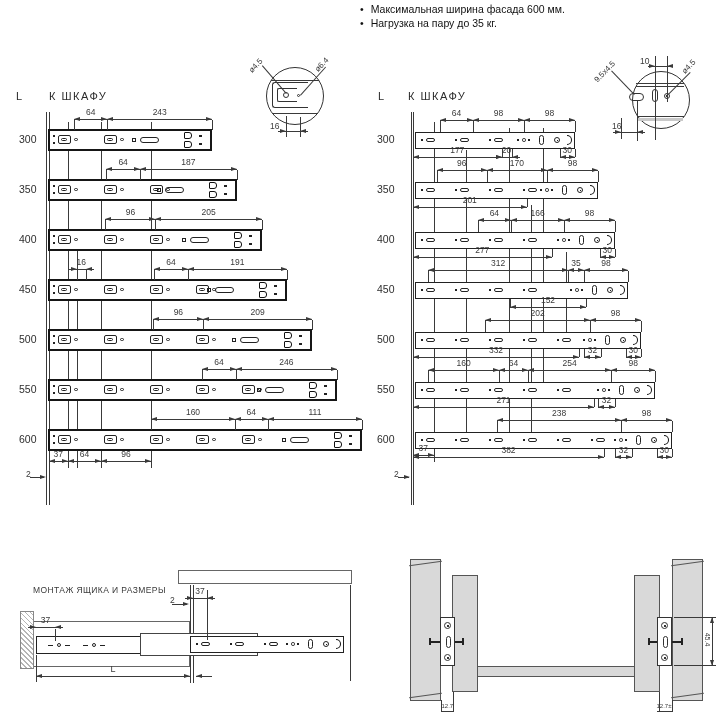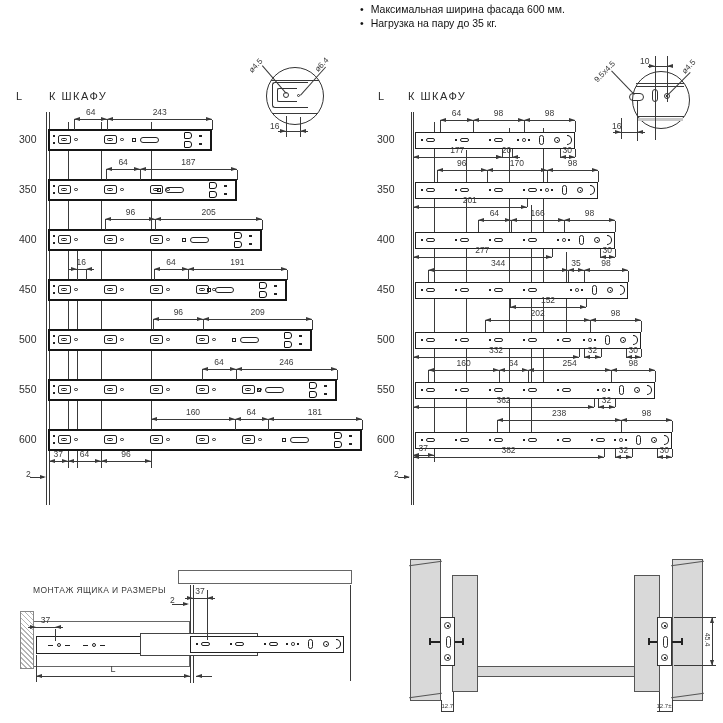--- a/index.html
+++ b/index.html
@@ -279,21 +279,21 @@
     <div style="position: absolute; left: 234.6px; top: 420px; width: 0.9px; height: 10px; background: rgb(58, 58, 58);"></div>
     <div style="position: absolute; left: 234.6px; top: 419px; width: 33.28px; height: 1px; background: rgb(58, 58, 58);"></div>
     <div style="position: absolute; top: 417.3px; width: 0px; height: 0px; border-top: 2.2px solid transparent; border-right: 6px solid rgb(58, 58, 58); border-bottom: 2.2px solid transparent; border-left: none; border-image: initial; left: 234.6px;"></div>
     <div style="position: absolute; top: 417.3px; width: 0px; height: 0px; border-top: 2.2px solid transparent; border-right: none; border-bottom: 2.2px solid transparent; border-left: 6px solid rgb(58, 58, 58); border-image: initial; left: 261.88px;"></div>
     <div class="txt" style="position: absolute; left: 251.24px; top: 408px; font-size: 8.5px; line-height: 1; white-space: nowrap; color: rgb(58, 58, 58); transform: translateX(-50%);">64</div>
     <div style="position: absolute; left: 234.6px; top: 420px; width: 0.9px; height: 10px; background: rgb(58, 58, 58);"></div>
     <div style="position: absolute; left: 267.88px; top: 420px; width: 0.9px; height: 10px; background: rgb(58, 58, 58);"></div>
     <div style="position: absolute; left: 267.88px; top: 419px; width: 94.12px; height: 1px; background: rgb(58, 58, 58);"></div>
     <div style="position: absolute; top: 417.3px; width: 0px; height: 0px; border-top: 2.2px solid transparent; border-right: 6px solid rgb(58, 58, 58); border-bottom: 2.2px solid transparent; border-left: none; border-image: initial; left: 267.88px;"></div>
     <div style="position: absolute; top: 417.3px; width: 0px; height: 0px; border-top: 2.2px solid transparent; border-right: none; border-bottom: 2.2px solid transparent; border-left: 6px solid rgb(58, 58, 58); border-image: initial; left: 356px;"></div>
-    <div class="txt" style="position: absolute; left: 314.94px; top: 408px; font-size: 8.5px; line-height: 1; white-space: nowrap; color: rgb(58, 58, 58); transform: translateX(-50%);">181</div>
+    <div class="txt" style="position: absolute; left: 314.94px; top: 408px; font-size: 8.5px; line-height: 1; white-space: nowrap; color: rgb(58, 58, 58); transform: translateX(-50%);">111</div>
     <div style="position: absolute; left: 267.88px; top: 420px; width: 0.9px; height: 10px; background: rgb(58, 58, 58);"></div>
     <div style="position: absolute; left: 362px; top: 420px; width: 0.9px; height: 10px; background: rgb(58, 58, 58);"></div>
     <div style="position: absolute; left: 48.5px; top: 461px; width: 19.3px; height: 1px; background: rgb(58, 58, 58);"></div>
     <div style="position: absolute; top: 459.3px; width: 0px; height: 0px; border-top: 2.2px solid transparent; border-right: 6px solid rgb(58, 58, 58); border-bottom: 2.2px solid transparent; border-left: none; border-image: initial; left: 48.5px;"></div>
     <div style="position: absolute; top: 459.3px; width: 0px; height: 0px; border-top: 2.2px solid transparent; border-right: none; border-bottom: 2.2px solid transparent; border-left: 6px solid rgb(58, 58, 58); border-image: initial; left: 61.8px;"></div>
     <div class="txt" style="position: absolute; left: 58.15px; top: 450px; font-size: 8.5px; line-height: 1; white-space: nowrap; color: rgb(58, 58, 58); transform: translateX(-50%);">37</div>
     <div style="position: absolute; left: 48.5px; top: 462px; width: 0.9px; height: 6px; background: rgb(58, 58, 58);"></div>
     <div style="position: absolute; left: 67.8px; top: 462px; width: 0.9px; height: 6px; background: rgb(58, 58, 58);"></div>
     <div style="position: absolute; left: 67.8px; top: 461px; width: 33.2px; height: 1px; background: rgb(58, 58, 58);"></div>
     <div style="position: absolute; top: 459.3px; width: 0px; height: 0px; border-top: 2.2px solid transparent; border-right: 6px solid rgb(58, 58, 58); border-bottom: 2.2px solid transparent; border-left: none; border-image: initial; left: 67.8px;"></div>
@@ -474,21 +474,21 @@
       <div style="position: absolute; left: 159px; top: 5px; width: 3.5px; height: 3.5px; border: 1px solid rgb(34, 34, 34); border-radius: 50%;"></div>
       <div style="position: absolute; left: 165px; top: 6px; width: 2px; height: 2px; background: rgb(34, 34, 34);"></div>
       <div style="position: absolute; left: 176px; top: 2px; width: 4.5px; height: 9.5px; border: 1px solid rgb(34, 34, 34); border-radius: 2.5px;"></div>
       <div style="position: absolute; left: 191px; top: 4px; width: 6px; height: 6px; border: 1px solid rgb(34, 34, 34); border-radius: 50%;"></div>
       <div style="position: absolute; left: 193.5px; top: 6.5px; width: 1.8px; height: 1.8px; background: rgb(34, 34, 34);"></div>
       <div style="position: absolute; left: 203.5px; top: 1.5px; width: 5.5px; height: 10px; border-top: 1.2px solid rgb(17, 17, 17); border-right: 1.2px solid rgb(17, 17, 17); border-bottom: 1.2px solid rgb(17, 17, 17); border-left: none; border-image: initial; border-radius: 0px 5px 5px 0px;"></div>
     </div>
     <div style="position: absolute; left: 428px; top: 270px; width: 140.225px; height: 1px; background: rgb(58, 58, 58);"></div>
     <div style="position: absolute; top: 268.3px; width: 0px; height: 0px; border-top: 2.2px solid transparent; border-right: 6px solid rgb(58, 58, 58); border-bottom: 2.2px solid transparent; border-left: none; border-image: initial; left: 428px;"></div>
     <div style="position: absolute; top: 268.3px; width: 0px; height: 0px; border-top: 2.2px solid transparent; border-right: none; border-bottom: 2.2px solid transparent; border-left: 6px solid rgb(58, 58, 58); border-image: initial; left: 562.225px;"></div>
-    <div class="txt" style="position: absolute; left: 498.112px; top: 259px; font-size: 8.5px; line-height: 1; white-space: nowrap; color: rgb(58, 58, 58); transform: translateX(-50%);">344</div>
+    <div class="txt" style="position: absolute; left: 498.112px; top: 259px; font-size: 8.5px; line-height: 1; white-space: nowrap; color: rgb(58, 58, 58); transform: translateX(-50%);">312</div>
     <div style="position: absolute; left: 428px; top: 271px; width: 0.9px; height: 11px; background: rgb(58, 58, 58);"></div>
     <div style="position: absolute; left: 568.225px; top: 271px; width: 0.9px; height: 11px; background: rgb(58, 58, 58);"></div>
     <div style="position: absolute; left: 568.225px; top: 270px; width: 15.7303px; height: 1px; background: rgb(58, 58, 58);"></div>
     <div style="position: absolute; top: 268.3px; width: 0px; height: 0px; border-top: 2.2px solid transparent; border-right: 6px solid rgb(58, 58, 58); border-bottom: 2.2px solid transparent; border-left: none; border-image: initial; left: 568.225px;"></div>
     <div style="position: absolute; top: 268.3px; width: 0px; height: 0px; border-top: 2.2px solid transparent; border-right: none; border-bottom: 2.2px solid transparent; border-left: 6px solid rgb(58, 58, 58); border-image: initial; left: 577.955px;"></div>
     <div class="txt" style="position: absolute; left: 576.09px; top: 259px; font-size: 8.5px; line-height: 1; white-space: nowrap; color: rgb(58, 58, 58); transform: translateX(-50%);">35</div>
     <div style="position: absolute; left: 568.225px; top: 271px; width: 0.9px; height: 11px; background: rgb(58, 58, 58);"></div>
     <div style="position: absolute; left: 583.955px; top: 271px; width: 0.9px; height: 11px; background: rgb(58, 58, 58);"></div>
     <div style="position: absolute; left: 583.955px; top: 270px; width: 44.0449px; height: 1px; background: rgb(58, 58, 58);"></div>
     <div style="position: absolute; top: 268.3px; width: 0px; height: 0px; border-top: 2.2px solid transparent; border-right: 6px solid rgb(58, 58, 58); border-bottom: 2.2px solid transparent; border-left: none; border-image: initial; left: 583.955px;"></div>
@@ -592,21 +592,21 @@
     <div style="position: absolute; left: 611.38px; top: 371px; width: 0.9px; height: 11px; background: rgb(58, 58, 58);"></div>
     <div style="position: absolute; left: 611.38px; top: 370px; width: 43.6196px; height: 1px; background: rgb(58, 58, 58);"></div>
     <div style="position: absolute; top: 368.3px; width: 0px; height: 0px; border-top: 2.2px solid transparent; border-right: 6px solid rgb(58, 58, 58); border-bottom: 2.2px solid transparent; border-left: none; border-image: initial; left: 611.38px;"></div>
     <div style="position: absolute; top: 368.3px; width: 0px; height: 0px; border-top: 2.2px solid transparent; border-right: none; border-bottom: 2.2px solid transparent; border-left: 6px solid rgb(58, 58, 58); border-image: initial; left: 649px;"></div>
     <div class="txt" style="position: absolute; left: 633.19px; top: 359px; font-size: 8.5px; line-height: 1; white-space: nowrap; color: rgb(58, 58, 58); transform: translateX(-50%);">98</div>
     <div style="position: absolute; left: 611.38px; top: 371px; width: 0.9px; height: 11px; background: rgb(58, 58, 58);"></div>
     <div style="position: absolute; left: 655px; top: 371px; width: 0.9px; height: 11px; background: rgb(58, 58, 58);"></div>
     <div style="position: absolute; left: 413px; top: 407px; width: 181px; height: 1px; background: rgb(58, 58, 58);"></div>
     <div style="position: absolute; top: 405.3px; width: 0px; height: 0px; border-top: 2.2px solid transparent; border-right: 6px solid rgb(58, 58, 58); border-bottom: 2.2px solid transparent; border-left: none; border-image: initial; left: 413px;"></div>
     <div style="position: absolute; top: 405.3px; width: 0px; height: 0px; border-top: 2.2px solid transparent; border-right: none; border-bottom: 2.2px solid transparent; border-left: 6px solid rgb(58, 58, 58); border-image: initial; left: 588px;"></div>
-    <div class="txt" style="position: absolute; left: 503.5px; top: 396px; font-size: 8.5px; line-height: 1; white-space: nowrap; color: rgb(58, 58, 58); transform: translateX(-50%);">362</div>
+    <div class="txt" style="position: absolute; left: 503.5px; top: 396px; font-size: 8.5px; line-height: 1; white-space: nowrap; color: rgb(58, 58, 58); transform: translateX(-50%);">271</div>
     <div style="position: absolute; left: 413px; top: 399px; width: 0.9px; height: 8px; background: rgb(58, 58, 58);"></div>
     <div style="position: absolute; left: 594px; top: 399px; width: 0.9px; height: 8px; background: rgb(58, 58, 58);"></div>
     <div style="position: absolute; left: 598px; top: 407px; width: 17px; height: 1px; background: rgb(58, 58, 58);"></div>
     <div style="position: absolute; top: 405.3px; width: 0px; height: 0px; border-top: 2.2px solid transparent; border-right: 6px solid rgb(58, 58, 58); border-bottom: 2.2px solid transparent; border-left: none; border-image: initial; left: 598px;"></div>
     <div style="position: absolute; top: 405.3px; width: 0px; height: 0px; border-top: 2.2px solid transparent; border-right: none; border-bottom: 2.2px solid transparent; border-left: 6px solid rgb(58, 58, 58); border-image: initial; left: 609px;"></div>
     <div class="txt" style="position: absolute; left: 606.5px; top: 396px; font-size: 8.5px; line-height: 1; white-space: nowrap; color: rgb(58, 58, 58); transform: translateX(-50%);">32</div>
     <div style="position: absolute; left: 598px; top: 399px; width: 0.9px; height: 8px; background: rgb(58, 58, 58);"></div>
     <div style="position: absolute; left: 615px; top: 399px; width: 0.9px; height: 8px; background: rgb(58, 58, 58);"></div>
     <div class="txt" style="position: absolute; left: 377px; top: 434px; font-size: 10.5px; line-height: 1; white-space: nowrap; color: rgb(46, 46, 46);">600</div>
     <div style="position: absolute; left: 415px; top: 432px; width: 257px; height: 17px; border: 1.5px solid rgb(34, 34, 34); background: rgb(255, 255, 255);">

